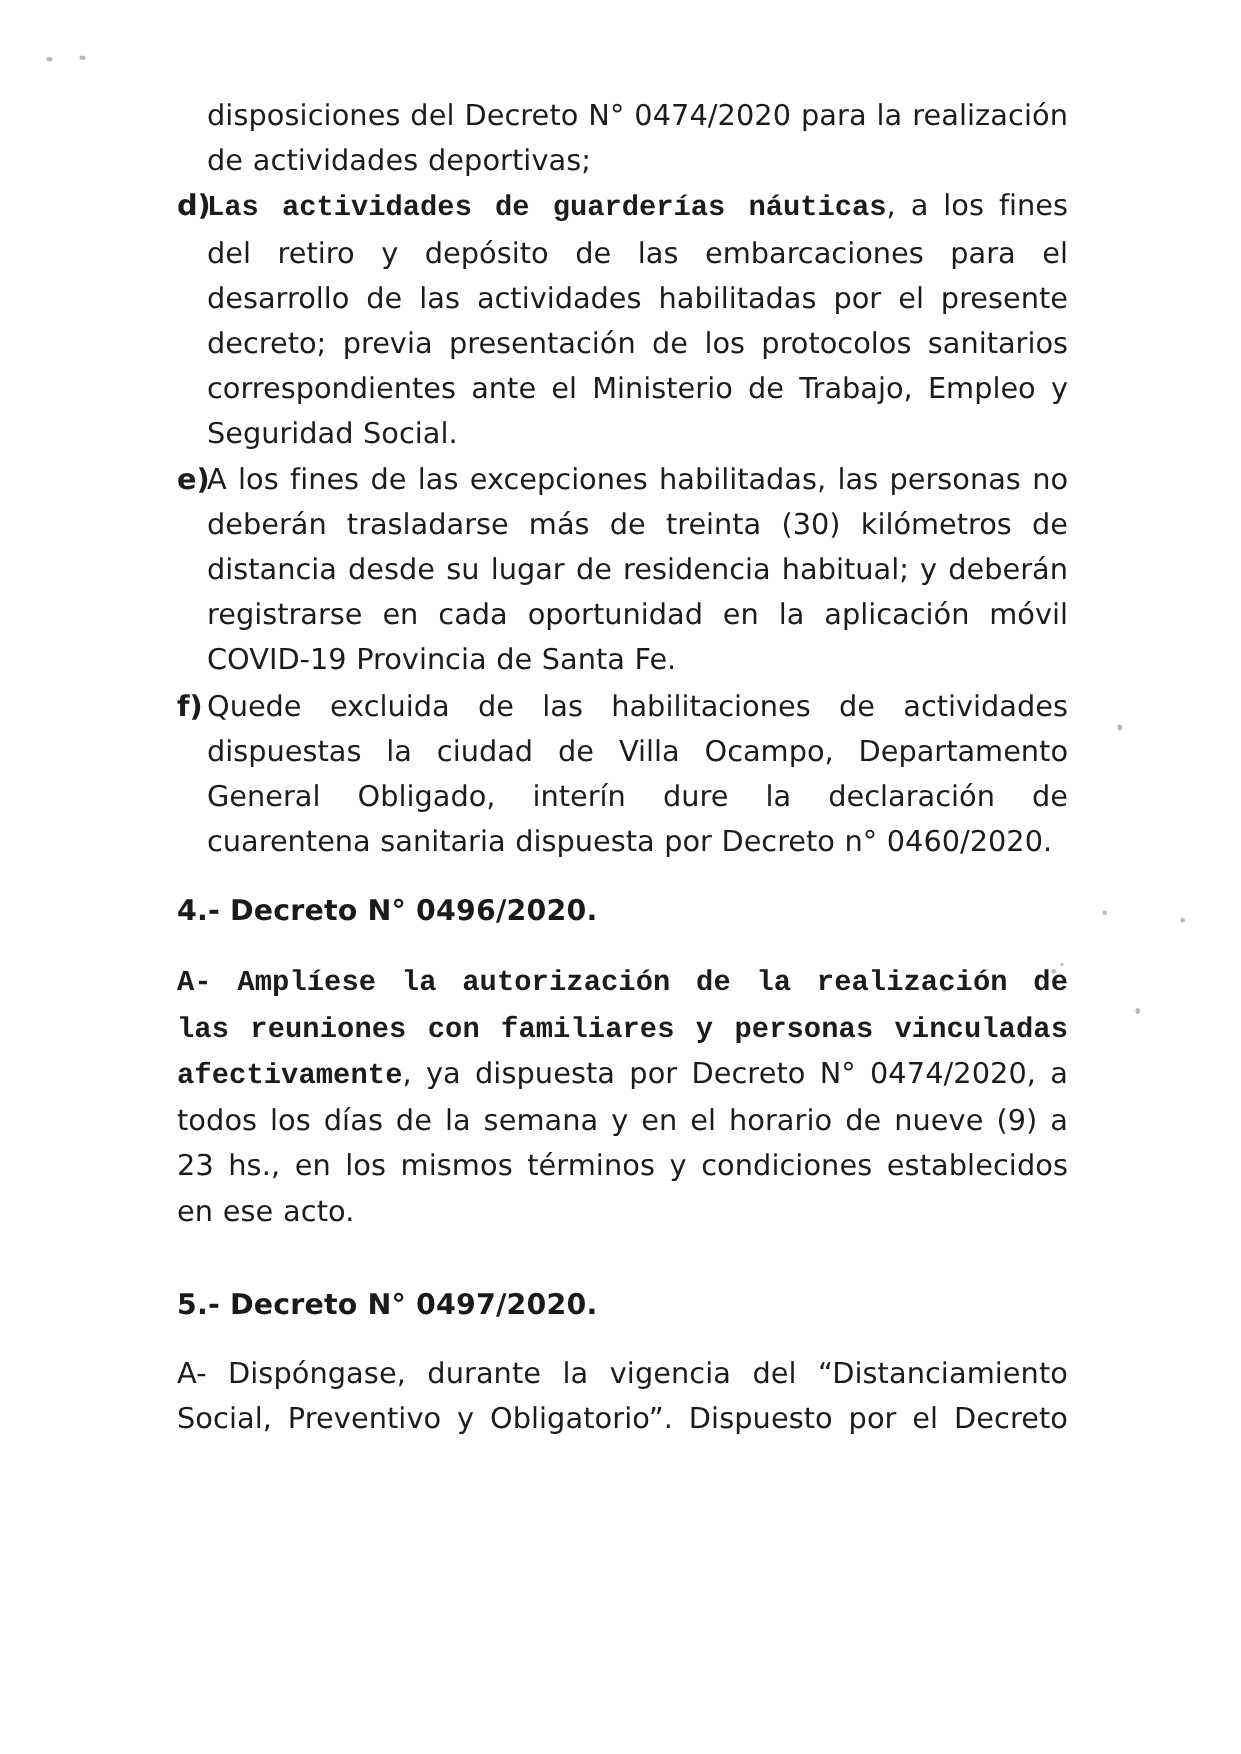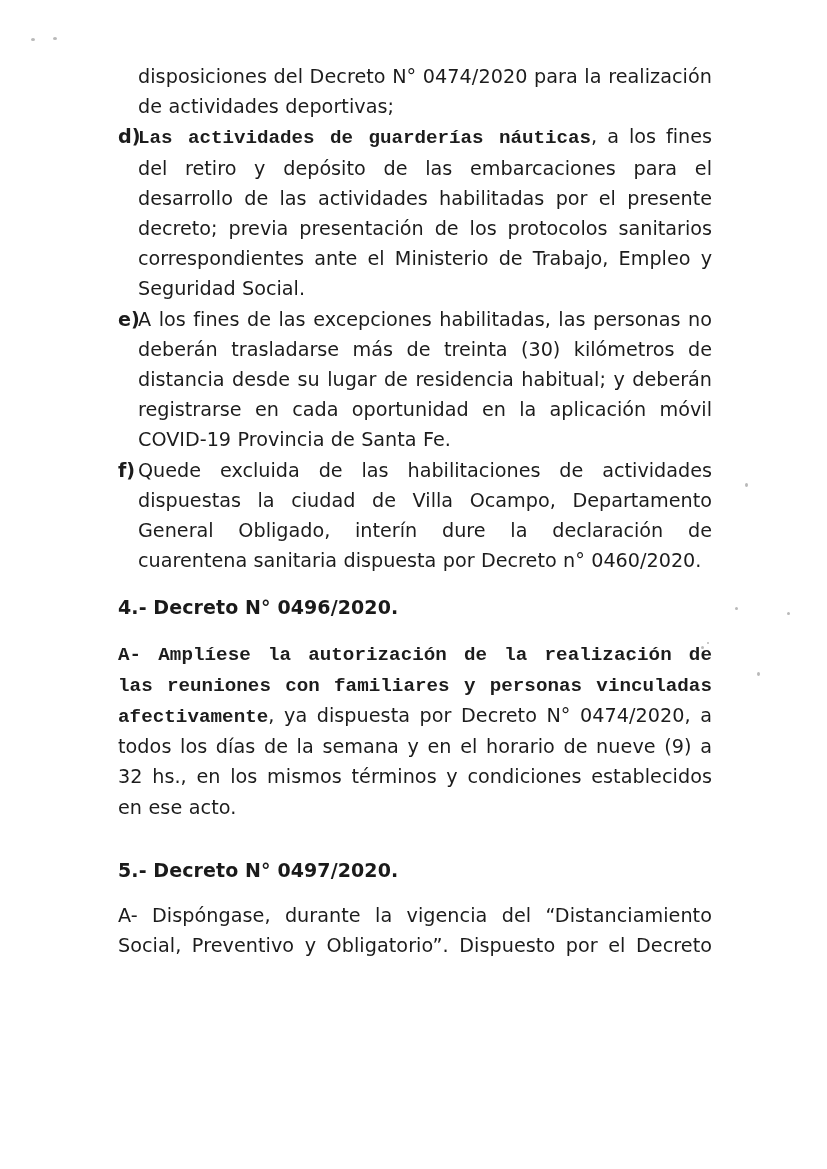--- a/index.html
+++ b/index.html
@@ -142,21 +142,21 @@
     <div class="list-item">
       <span class="marker">f)</span><span>Quede excluida de las habilitaciones de actividades dispuestas la ciudad de Villa Ocampo, Departamento General Obligado, interín dure la declaración de cuarentena sanitaria dispuesta por Decreto n° 0460/2020.</span>
     </div>
 
     <div class="gap-md"></div>
 
     <p class="heading">4.- Decreto N° 0496/2020.</p>
 
     <div class="gap-md"></div>
 
-    <p class="para"><b>A- Amplíese la autorización de la realización de las reuniones con familiares y personas vinculadas afectivamente</b><span>, ya dispuesta por Decreto N° 0474/2020, a todos los días de la semana y en el horario de nueve (9) a 32 hs., en los mismos términos y condiciones establecidos en ese acto.</span></p>
+    <p class="para"><b>A- Amplíese la autorización de la realización de las reuniones con familiares y personas vinculadas afectivamente</b><span>, ya dispuesta por Decreto N° 0474/2020, a todos los días de la semana y en el horario de nueve (9) a 23 hs., en los mismos términos y condiciones establecidos en ese acto.</span></p>
 
     <div class="gap-md"></div>
 
 
     <div class="gap-md"></div>
 
     <p class="heading">5.- Decreto N° 0497/2020.</p>
 
     <div class="gap-md"></div>
 

